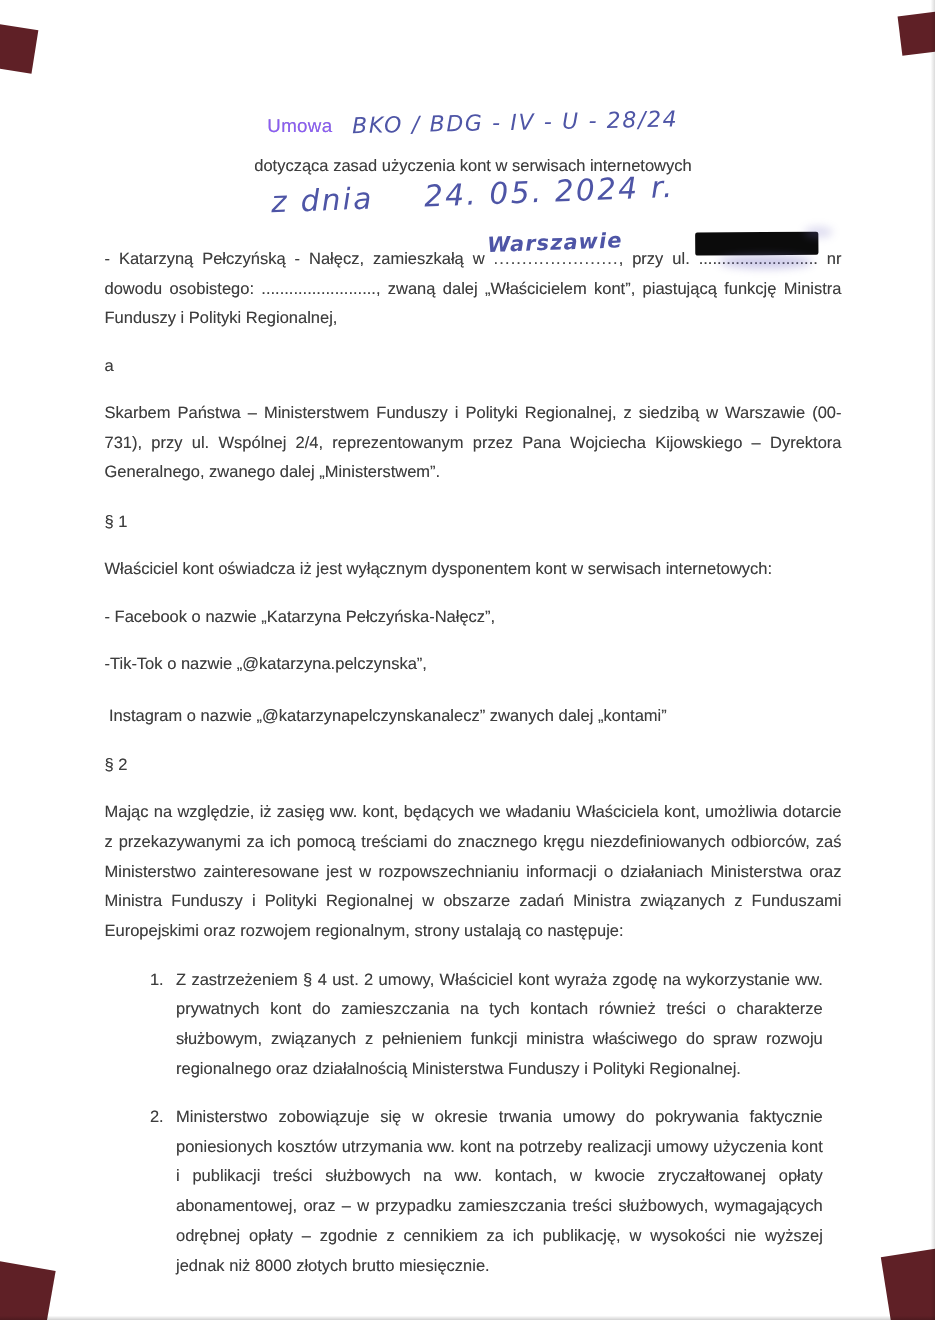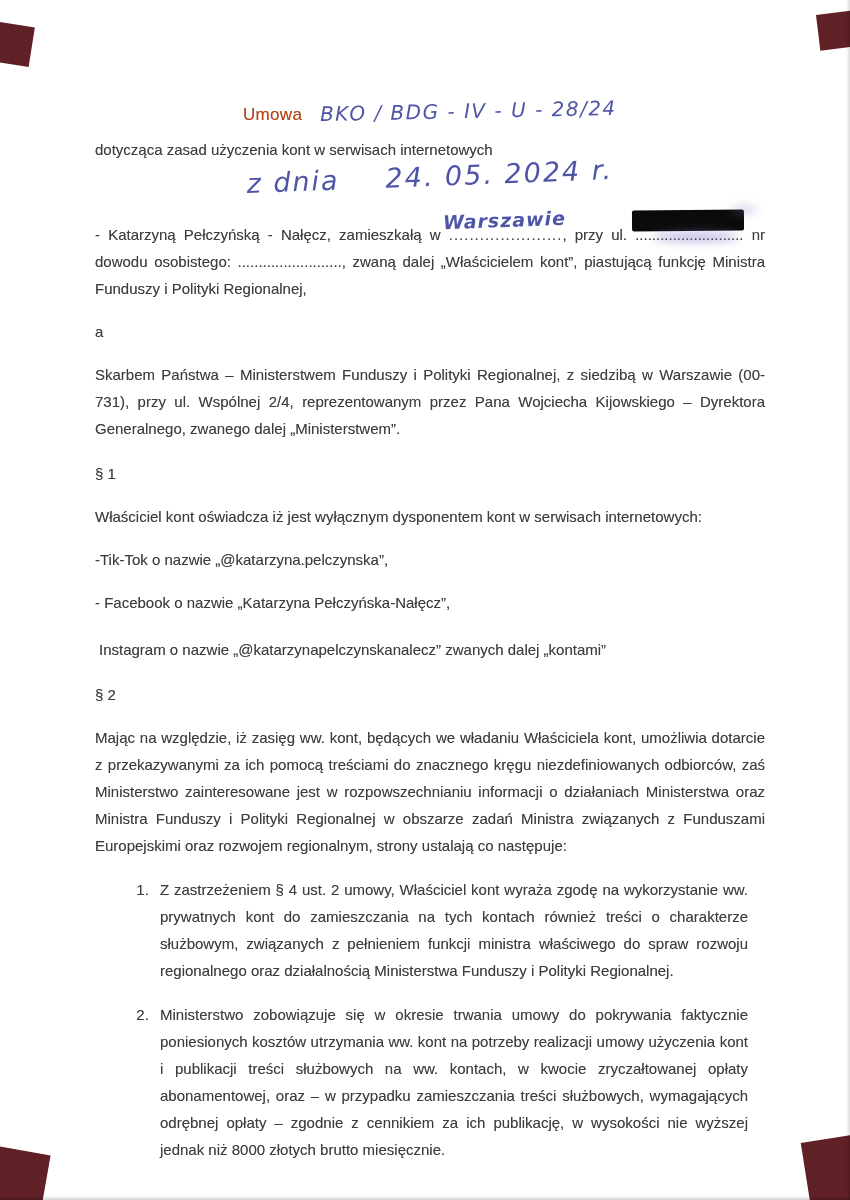--- a/index.html
+++ b/index.html
@@ -27,32 +27,32 @@
   .corner.br{right:-14px;bottom:-10px;width:58px;height:72px;transform:rotate(-9deg);}
 
   .content{
     position:absolute;left:95px;top:0;width:670px;
     font-size:15px;line-height:27px;
     text-shadow:0 0 0.4px rgba(60,60,60,0.45);
   }
   .title-row{
     margin-top:100px;text-align:center;white-space:nowrap;
   }
-  .title-word{font-size:17px;color:#c2410c;letter-spacing:0.3px;}
+  .title-word{font-size:17px;color:#8b5cf6;letter-spacing:0.3px;}
   .hw{ 
     color:#4e55a6;
     font-family:"DejaVu Sans",sans-serif;
     font-style:italic;
     text-shadow:none;
   }
   .title-ref{
     display:inline-block;font-size:20px;letter-spacing:1.5px;
     margin-left:18px;transform:rotate(-1.2deg) translateY(-2px);
   }
-  .subtitle{margin-top:8px;font-size:15px;color:#3d3d3d;}
+  .subtitle{margin-top:8px;text-align:center;font-size:15px;color:#3d3d3d;}
   .hw-date{
     margin-top:0px;text-align:center;font-size:27px;letter-spacing:2px;
     transform:rotate(-2.2deg);height:42px;
   }
   .hw-date .gap{display:inline-block;width:46px;}
   p{margin:0;}
   .para{margin-top:16px;text-align:justify;}
   .para-left{margin-top:16px;}
   .heading{margin-top:18px;font-size:15px;}
 
@@ -104,22 +104,22 @@
 
 
     <p class="para"><span>- Katarzyną Pełczyńską -  Nałęcz, zamieszkałą w </span><span class="blank"><span class="dots">......................</span><span class="hw hw-city">Warszawie</span></span><span>, przy ul. </span><span class="redact-wrap"><span class="dots">..........................</span><span class="redact-box"></span><span class="smudge s1"></span><span class="smudge s2"></span></span><span> nr dowodu osobistego: ........................., zwaną dalej „Właścicielem kont”, piastującą funkcję Ministra Funduszy i Polityki Regionalnej,</span></p>
 
     <p class="para-left">a</p>
 
     <p class="para">Skarbem Państwa – Ministerstwem Funduszy i Polityki Regionalnej, z siedzibą w Warszawie (00-731), przy ul. Wspólnej 2/4, reprezentowanym przez Pana Wojciecha Kijowskiego – Dyrektora Generalnego, zwanego dalej „Ministerstwem”.</p>
 
     <p class="heading">§ 1</p>
     <p class="para-left">Właściciel kont oświadcza iż jest wyłącznym dysponentem kont w serwisach internetowych:</p>
+    <p class="platform-line">- Facebook o nazwie „Katarzyna Pełczyńska-Nałęcz”,</p>
     <p class="platform-line">-Tik-Tok o nazwie „@katarzyna.pelczynska”,</p>
-    <p class="platform-line">- Facebook o nazwie „Katarzyna Pełczyńska-Nałęcz”,</p>
     <p class="instagram-line">Instagram o nazwie „@katarzynapelczynskanalecz” zwanych dalej „kontami”</p>
 
     <p class="heading">§ 2</p>
     <p class="para">Mając na względzie, iż zasięg ww. kont, będących we władaniu Właściciela kont, umożliwia dotarcie z przekazywanymi za ich pomocą treściami do znacznego kręgu niezdefiniowanych odbiorców, zaś Ministerstwo zainteresowane jest w rozpowszechnianiu informacji o działaniach Ministerstwa oraz Ministra Funduszy i Polityki Regionalnej w obszarze zadań Ministra związanych z Funduszami Europejskimi oraz rozwojem regionalnym, strony ustalają co następuje:</p>
     <ol class="clauses">
       <li>Z zastrzeżeniem § 4 ust. 2 umowy, Właściciel kont wyraża zgodę na wykorzystanie ww. prywatnych kont do zamieszczania na tych kontach również treści o charakterze służbowym, związanych z pełnieniem funkcji ministra właściwego do spraw rozwoju regionalnego oraz działalnością Ministerstwa Funduszy i Polityki Regionalnej.</li>
       <li>Ministerstwo zobowiązuje się w okresie trwania umowy do pokrywania faktycznie poniesionych kosztów utrzymania ww. kont na potrzeby realizacji umowy użyczenia kont i publikacji treści służbowych na ww. kontach, w kwocie zryczałtowanej opłaty abonamentowej, oraz – w przypadku zamieszczania treści służbowych, wymagających odrębnej opłaty – zgodnie z cennikiem za ich publikację, w wysokości nie wyższej jednak niż 8000 złotych brutto miesięcznie.</li>
 
     </ol>
 

